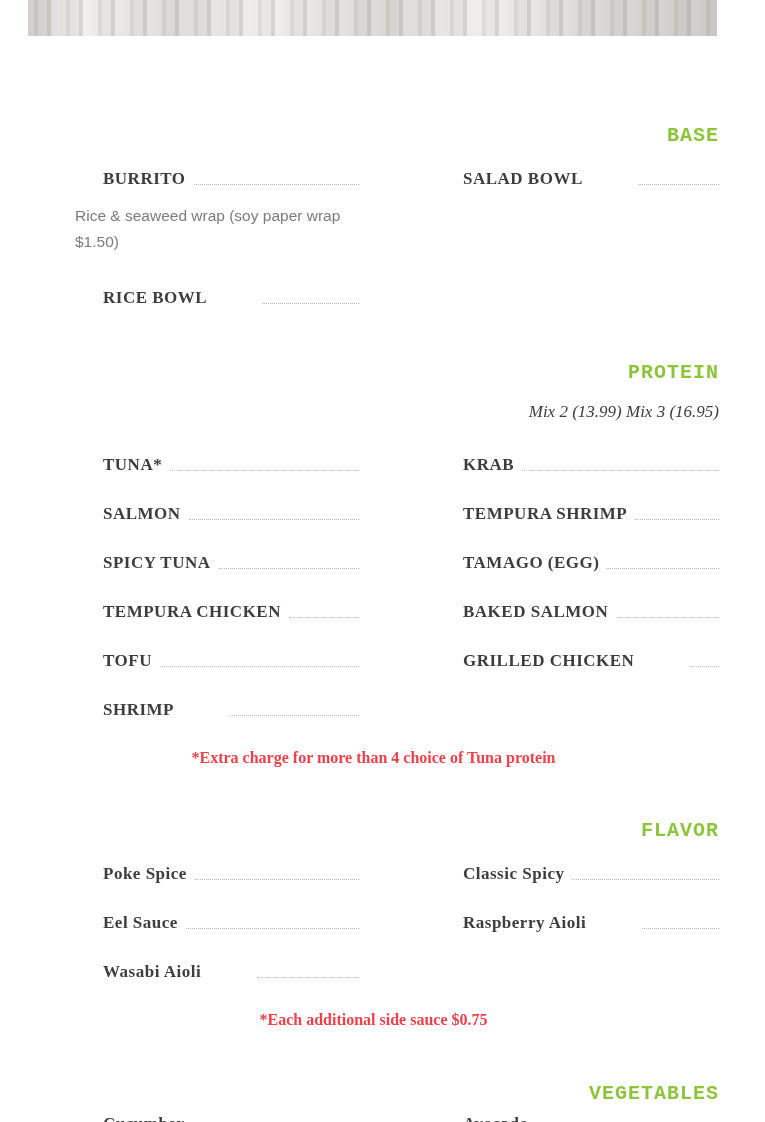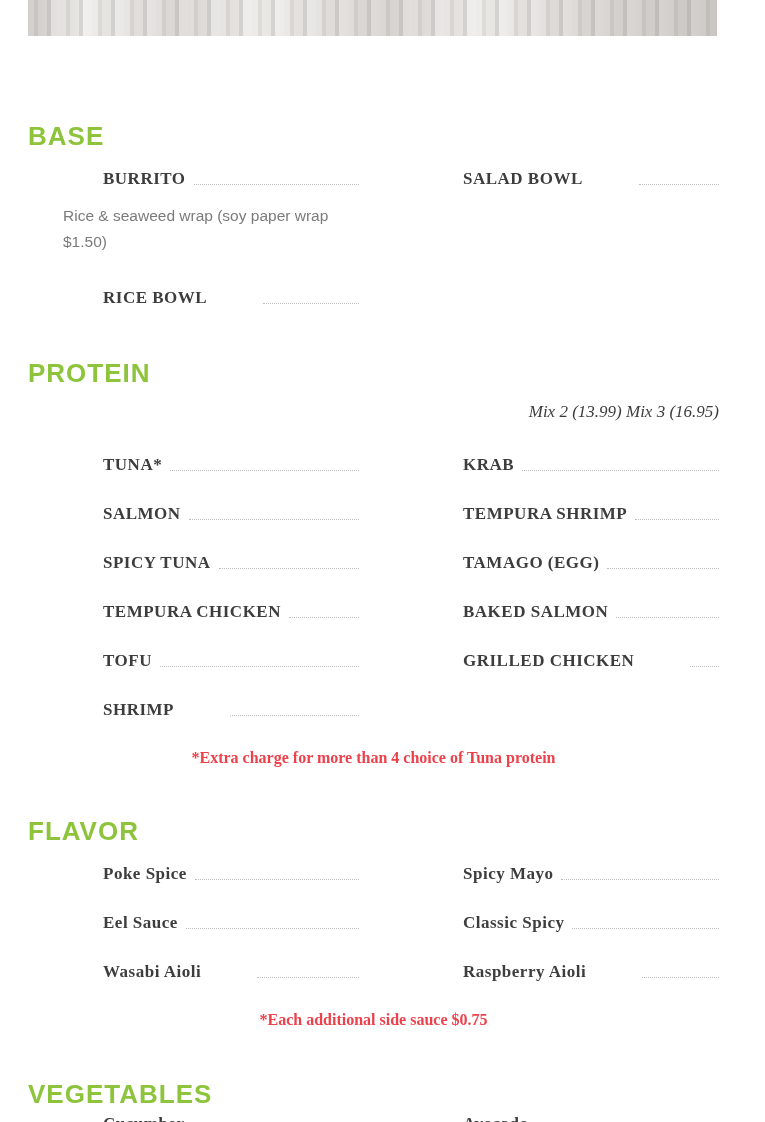--- a/index.html
+++ b/index.html
@@ -19,22 +19,22 @@
     margin-left:28px;width:689px;height:36px;
     background:
       linear-gradient(90deg, rgba(105,100,95,.22) 0%, rgba(255,255,255,0) 8%,
         rgba(115,110,104,.14) 22%, rgba(255,255,255,0) 34%,
         rgba(120,114,108,.18) 52%, rgba(255,255,255,0) 66%,
         rgba(108,102,96,.16) 82%, rgba(98,94,88,.24) 100%),
       repeating-linear-gradient(90deg,#efedeb 0 6px,#dedcd8 6px 10px,#eae8e5 10px 19px,#d7d5d1 19px 23px,#f1f0ee 23px 32px);
   }
   .content{margin-left:28px;width:691px;}
   .stitle{
-    font-family:Liberation Sans, sans-serif;font-weight:700;font-size:26px;line-height:24px;
-    letter-spacing:1px;color:var(--green);text-align:left;
+    font-family:Liberation Mono, monospace;font-weight:700;font-size:20px;line-height:24px;
+    letter-spacing:1px;color:var(--green);text-align:right;
   }
   .base    .stitle{margin:88px 0 21px;}
   .protein .stitle{margin:53px 0 16px;}
   .flavor  .stitle{margin:51px 0 21px;}
   .veg     .stitle{margin:52px 0 8px;}
   .subtitle{
     font-style:italic;font-size:17px;line-height:22px;text-align:right;
     color:var(--text);margin:0 0 32px;
   }
   .cols{display:grid;grid-template-columns:296px 296px;column-gap:64px;padding-left:35px;}
@@ -42,21 +42,21 @@
   .col .row:last-child{margin-bottom:0;gap:48px;}
   .row.mb-note{margin-bottom:14px;}
   .lbl{
     font-weight:700;font-size:17px;line-height:20px;letter-spacing:.5px;
     white-space:nowrap;color:var(--text);margin-left:40px;
   }
   .leader{flex:1 1 auto;border-bottom:1px dotted var(--leader);margin:0 0 4px 8px;}
   .desc{
     font-family:"Liberation Sans","DejaVu Sans",sans-serif;
     font-size:15.5px;line-height:26px;color:var(--muted);
-    width:292px;margin:0 0 33px;
+    width:292px;margin:0 12px 33px;
   }
   .rednote{
     font-weight:700;font-size:16px;line-height:20px;text-align:center;
     color:var(--red);margin:28px 0 0;
   }
 </style>
 </head>
 <body>
 
 <div class="page">
@@ -156,24 +156,20 @@
             <span class="lbl">Eel Sauce</span>
             <span class="leader"></span>
           </div>
           <div class="row">
             <span class="lbl">Wasabi Aioli</span>
             <span class="leader"></span>
           </div>
         </div>
         <div class="col">
           <div class="row">
-            <span class="lbl">Spicy Mayo</span>
-            <span class="leader"></span>
-          </div>
-          <div class="row">
             <span class="lbl">Classic Spicy</span>
             <span class="leader"></span>
           </div>
           <div class="row">
             <span class="lbl">Raspberry Aioli</span>
             <span class="leader"></span>
           </div>
         </div>
       </div>
       <p class="rednote">*Each additional side sauce $0.75</p>

